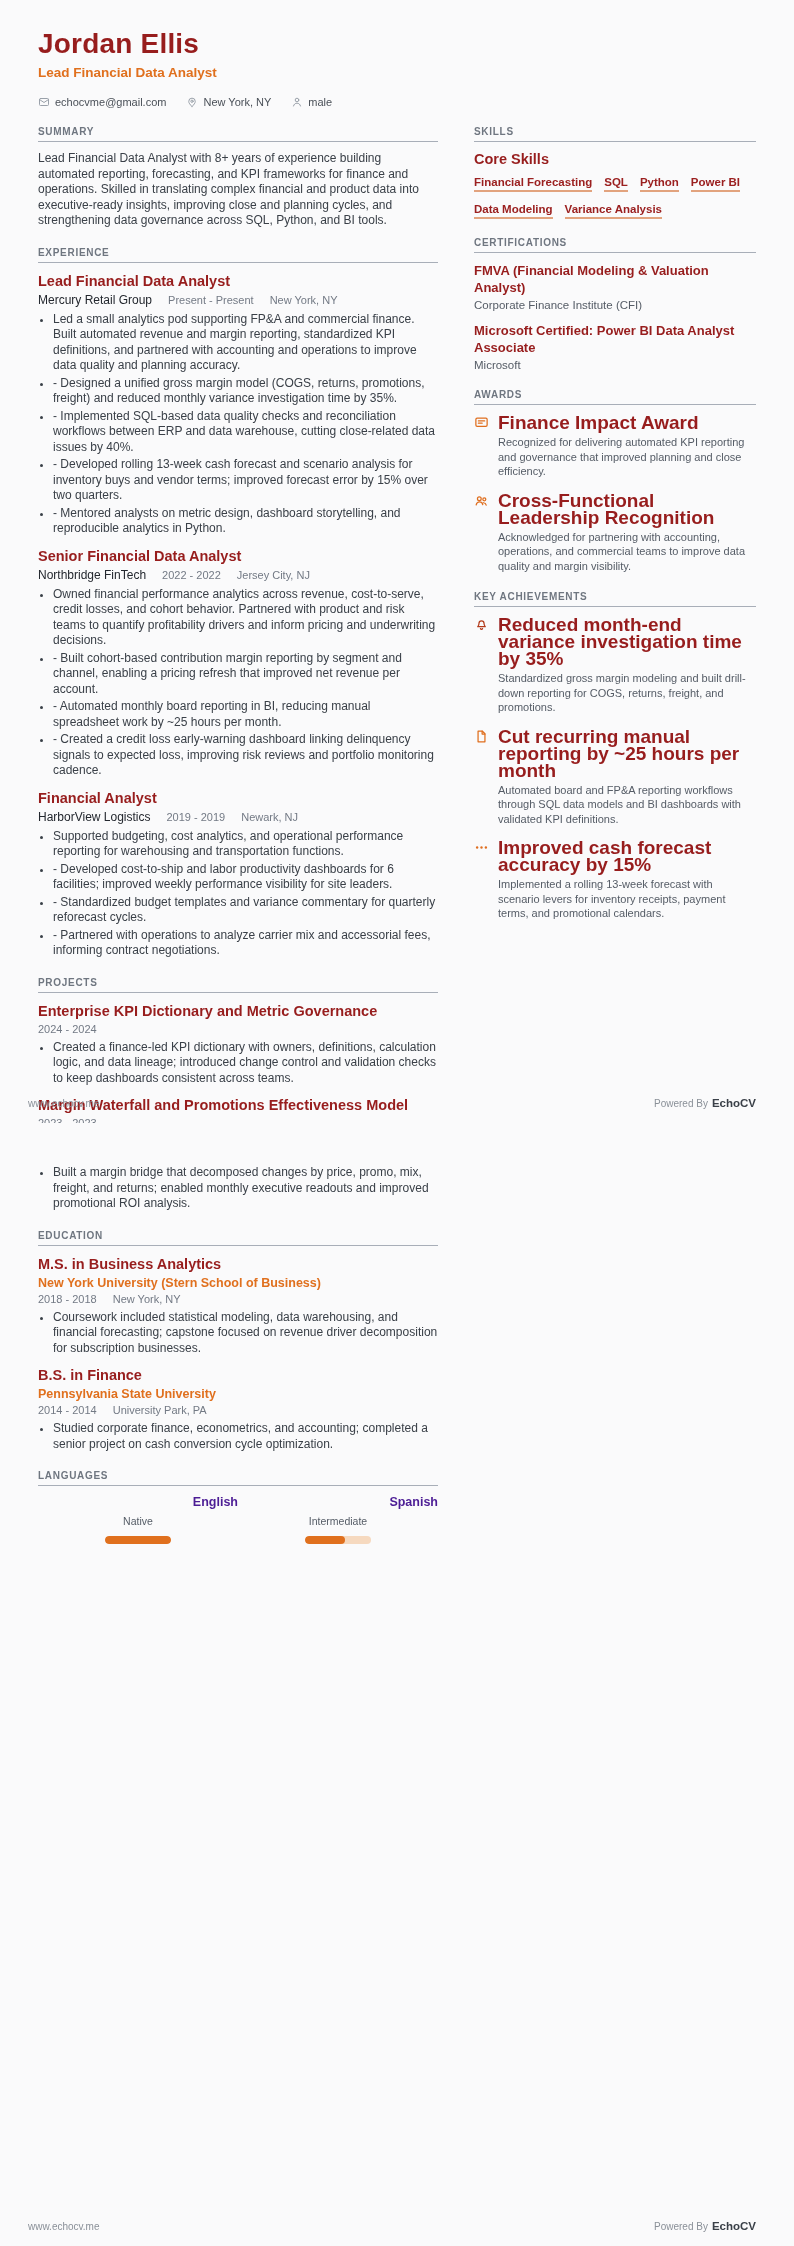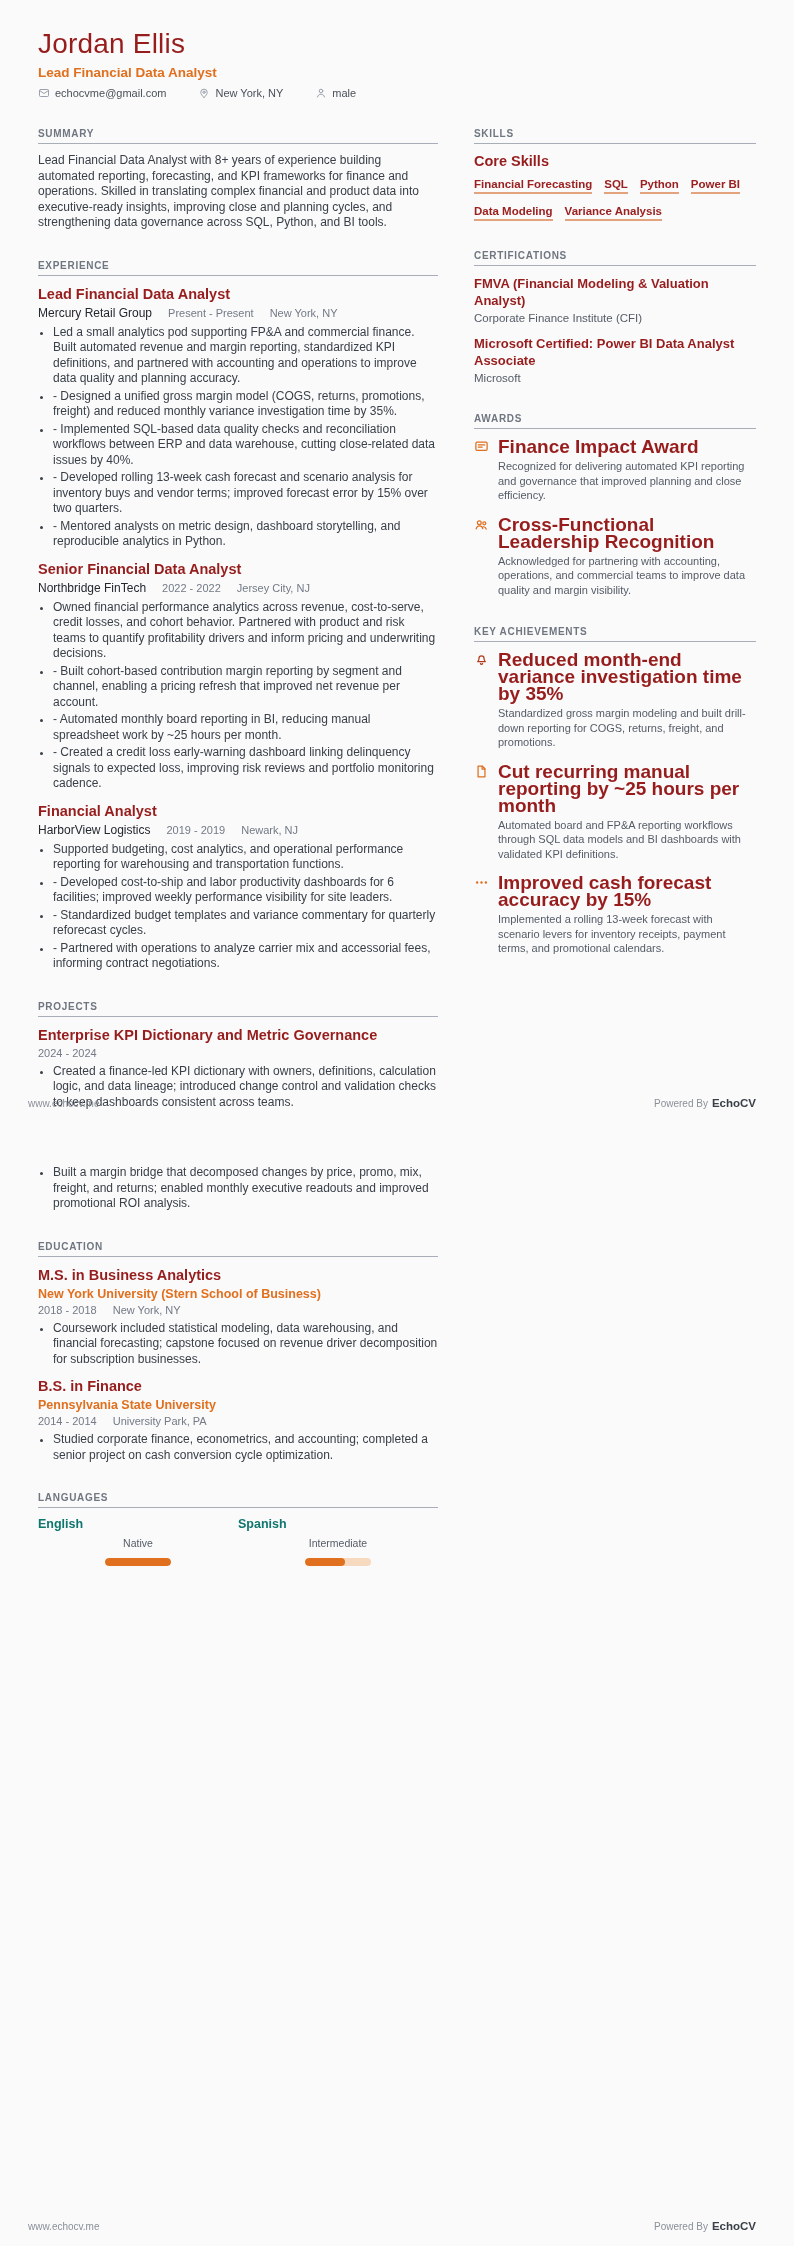--- a/index.html
+++ b/index.html
@@ -13,33 +13,33 @@
     position:relative;
     width:794px; height:1123px;
     box-sizing:border-box;
     padding:28px 38px 40px 38px;
     overflow:hidden;
     background:#FAFAFB;
   }
   .page-2 { padding-top:42px; }
 
   
-  .name { font-size:28px; font-weight:400; color:#971D1D; line-height:32px; letter-spacing:.2px; }
+  .name { font-size:28px; font-weight:700; color:#971D1D; line-height:32px; letter-spacing:.2px; }
   .person-title { font-size:13.5px; font-weight:700; color:#E0701E; margin-top:5px; }
-  .contact-row { display:flex; align-items:center; gap:32px; margin-top:7px; }
+  .contact-row { display:flex; align-items:center; gap:20px; margin-top:16px; }
   .contact-item { display:flex; align-items:center; gap:5px; font-size:11px; color:#4A5058; }
   .contact-item svg { display:block; color:#9AA1AA; }
 
   
   .cols { display:flex; gap:36px; }
   .col-left { width:400px; flex:none; }
   .col-right { width:282px; flex:none; }
 
   
-  .section { margin-top:29px; }
+  .section { margin-top:18px; }
   .section-label {
     font-size:10px; font-weight:700; letter-spacing:.7px;
     color:#6F7680; text-transform:uppercase;
   }
   .section-rule { border:none; border-bottom:1px solid #A8AEB8; margin:4px 0 9px 0; }
 
   
   .summary-text { font-size:12px; line-height:15.5px; margin:0; color:#3A4048; }
 
   .item-title { font-size:14.5px; font-weight:700; color:#971D1D; line-height:18px; margin:0 0 3px 0; }
@@ -74,21 +74,21 @@
   .icon-red { color:#B23A1A; }
   .rich-title { font-size:19px; font-weight:700; color:#971D1D; line-height:17px; }
   .rich-desc { font-size:11px; line-height:14.5px; color:#555C66; margin:4px 0 0 24px; }
 
   
   .edu-school { font-size:12.5px; font-weight:700; color:#E0701E; margin:1px 0 3px 0; }
 
   
   .lang-grid { display:flex; }
   .lang-col { width:200px; flex:none; }
-  .lang-name { font-size:12.5px; font-weight:700; color:#0f766e; }
+  .lang-name { font-size:12.5px; font-weight:700; color:#4c1d95;text-align:right; }
   .lang-row { display:flex; align-items:center; gap:9px; margin-top:6px;flex-direction:column; }
   .lang-level { font-size:10.5px; color:#555C66; }
   .lang-bar { width:66px; height:8px; border-radius:4px; background:#F6D9BF; overflow:hidden; }
   .lang-fill { height:8px; border-radius:4px; background:#E0701E; }
 
   
   .page-footer {
     position:absolute; left:28px; right:38px; bottom:14px;
     display:flex; justify-content:space-between; align-items:baseline;
   }

